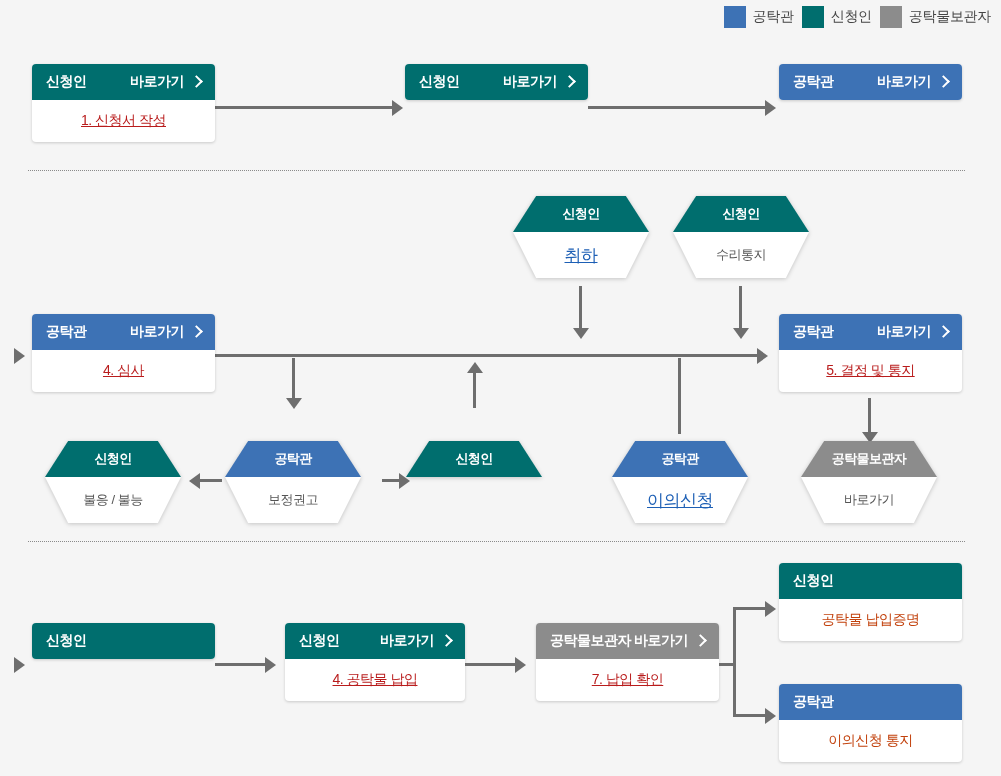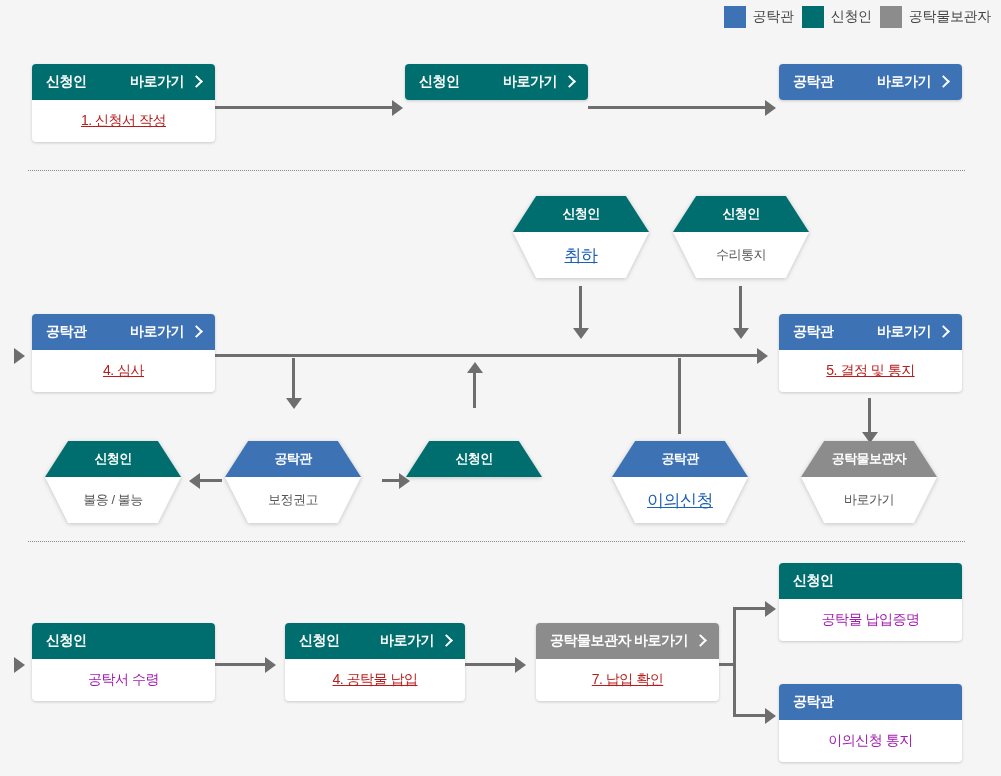--- a/index.html
+++ b/index.html
@@ -27,21 +27,21 @@
   .card{position:absolute;background:#fff;border-radius:4px;
     box-shadow:0 1px 3px rgba(0,0,0,.18);overflow:hidden;}
   .card .hd{height:36px;display:flex;align-items:center;
     padding:0 14px;box-sizing:border-box;}
   .card .hd .role{font-size:14px;font-weight:bold;color:#fff;letter-spacing:-0.5px;white-space:nowrap;}
   .card .hd .go{margin-left:auto;display:flex;align-items:center;gap:8px;}
   .card .hd .go .gotxt{font-size:14px;color:#fff;font-weight:bold;letter-spacing:-0.5px;white-space:nowrap;}
   .card .hd .go .chev{display:block;width:7px;height:7px;border-top:2px solid #fff;
     border-right:2px solid #fff;transform:rotate(45deg);margin-bottom:1px;}
   .card .bd{height:42px;display:flex;align-items:center;justify-content:center;}
-  .card .bd .txt{font-size:14px;color:#a21caf;letter-spacing:-0.5px;white-space:nowrap;}
+  .card .bd .txt{font-size:14px;color:#c2410c;letter-spacing:-0.5px;white-space:nowrap;}
   .card .bd .lnk{font-size:14px;color:#b91c1c;text-decoration:underline;
     letter-spacing:-0.5px;white-space:nowrap;cursor:pointer;}
 
   .hd-teal{background:#006e6e;}
   .hd-blue{background:#3d72b5;}
   .hd-gray{background:#8c8c8c;}
 
   
   .hex{position:absolute;width:136px;height:82px;
     filter:drop-shadow(0 1px 2px rgba(0,0,0,.20));}
@@ -242,23 +242,20 @@
 
   <div class="ln" style="left:382px;top:479px;width:20px;height:3px;"></div>
   <div class="ah ah-r" style="left:399px;top:473px;"></div>
 
   <div class="ah ah-r" style="left:14px;top:657px;"></div>
 
   <div class="card" style="left:32px;top:623px;width:183px;">
     <div class="hd hd-teal">
       <span class="role">신청인</span>
     </div>
-    <div class="bd">
-      <span class="txt">공탁서 수령</span>
-    </div>
   </div>
 
   <div class="ln" style="left:215px;top:663px;width:53px;height:3px;"></div>
   <div class="ah ah-r" style="left:265px;top:657px;"></div>
 
   <div class="card" style="left:285px;top:623px;width:180px;">
     <div class="hd hd-teal">
       <span class="role">신청인</span>
       <span class="go">
         <span class="gotxt">바로가기</span>

